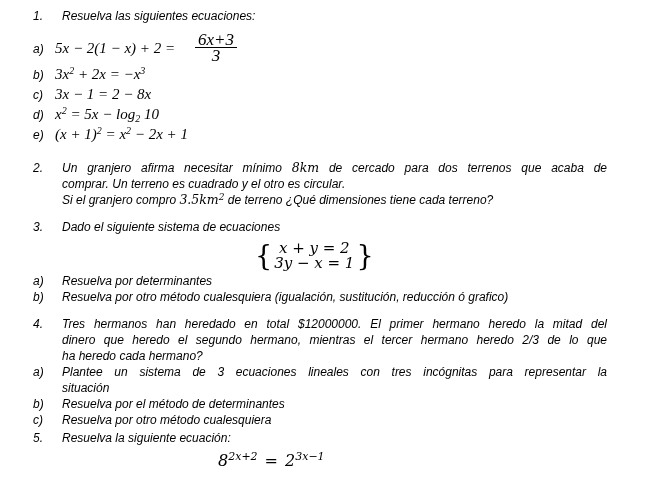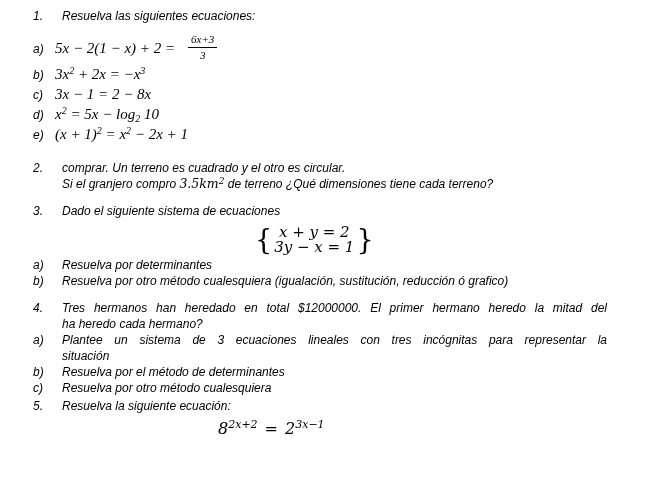--- a/index.html
+++ b/index.html
@@ -34,23 +34,23 @@
     line-height: 20px;
     white-space: nowrap;
   }
   .eq-math .sup { font-size: 10px; position: relative; top: -5px; }
   .eq-math .sub { font-size: 10px; position: relative; top: 3px; }
 
   .frac {
     display: inline-block;
     vertical-align: middle;
     text-align: center;
-    font-size: 11px;
+    font-size: 17px;
     line-height: 13px;
-    margin-left: 13px;
+    margin-left: 20px;
     position: relative;
     top: -2px;
   }
   .frac-num { display: block; border-bottom: 1px solid #000; padding: 0 3px 1px; }
   .frac-den { display: block; padding-top: 1px; }
 
   
   .im { font-family: "DejaVu Serif", serif; font-style: italic; font-size: 12.5px; }
   .im-sup { font-family: "DejaVu Serif", serif; font-size: 9px; position: relative; top: -4px; }
 
@@ -128,20 +128,21 @@
     </div>
     <div class="eq-row">
       <span class="eq-label">e)</span>
       <span class="eq-math"><span>(x + 1)</span><span class="sup">2</span><span> = x</span><span class="sup">2</span><span> − 2x + 1</span></span>
     </div>
   </div>
 
   <div class="row sec-q2">
     <span class="num">2.</span>
     <div class="txt">
+      <div class="jline"><span>Un granjero afirma necesitar mínimo </span><span class="im">8km</span><span> de cercado para dos terrenos que acaba de</span></div>
       <div>comprar. Un terreno es cuadrado y el otro es circular.</div>
       <div><span>Si el granjero compro </span><span class="im">3.5km</span><span class="im-sup">2</span><span> de terreno ¿Qué dimensiones tiene cada terreno?</span></div>
     </div>
   </div>
 
   <div class="row sec-q3">
     <span class="num">3.</span>
     <div class="txt">Dado el siguiente sistema de ecuaciones</div>
   </div>
 
@@ -162,20 +163,21 @@
     <div class="row">
       <span class="num">b)</span>
       <div class="txt">Resuelva por otro método cualesquiera (igualación, sustitución, reducción ó grafico)</div>
     </div>
   </div>
 
   <div class="row sec-q4">
     <span class="num">4.</span>
     <div class="txt">
       <div class="jline">Tres hermanos han heredado en total $12000000. El primer hermano heredo la mitad del</div>
+      <div class="jline">dinero que heredo el segundo hermano, mientras el tercer hermano heredo 2/3 de lo que</div>
       <div>ha heredo cada hermano?</div>
     </div>
   </div>
 
   <div>
     <div class="row">
       <span class="num">a)</span>
       <div class="txt">
         <div class="jline">Plantee un sistema de 3 ecuaciones lineales con tres incógnitas para representar la</div>
         <div>situación</div>

